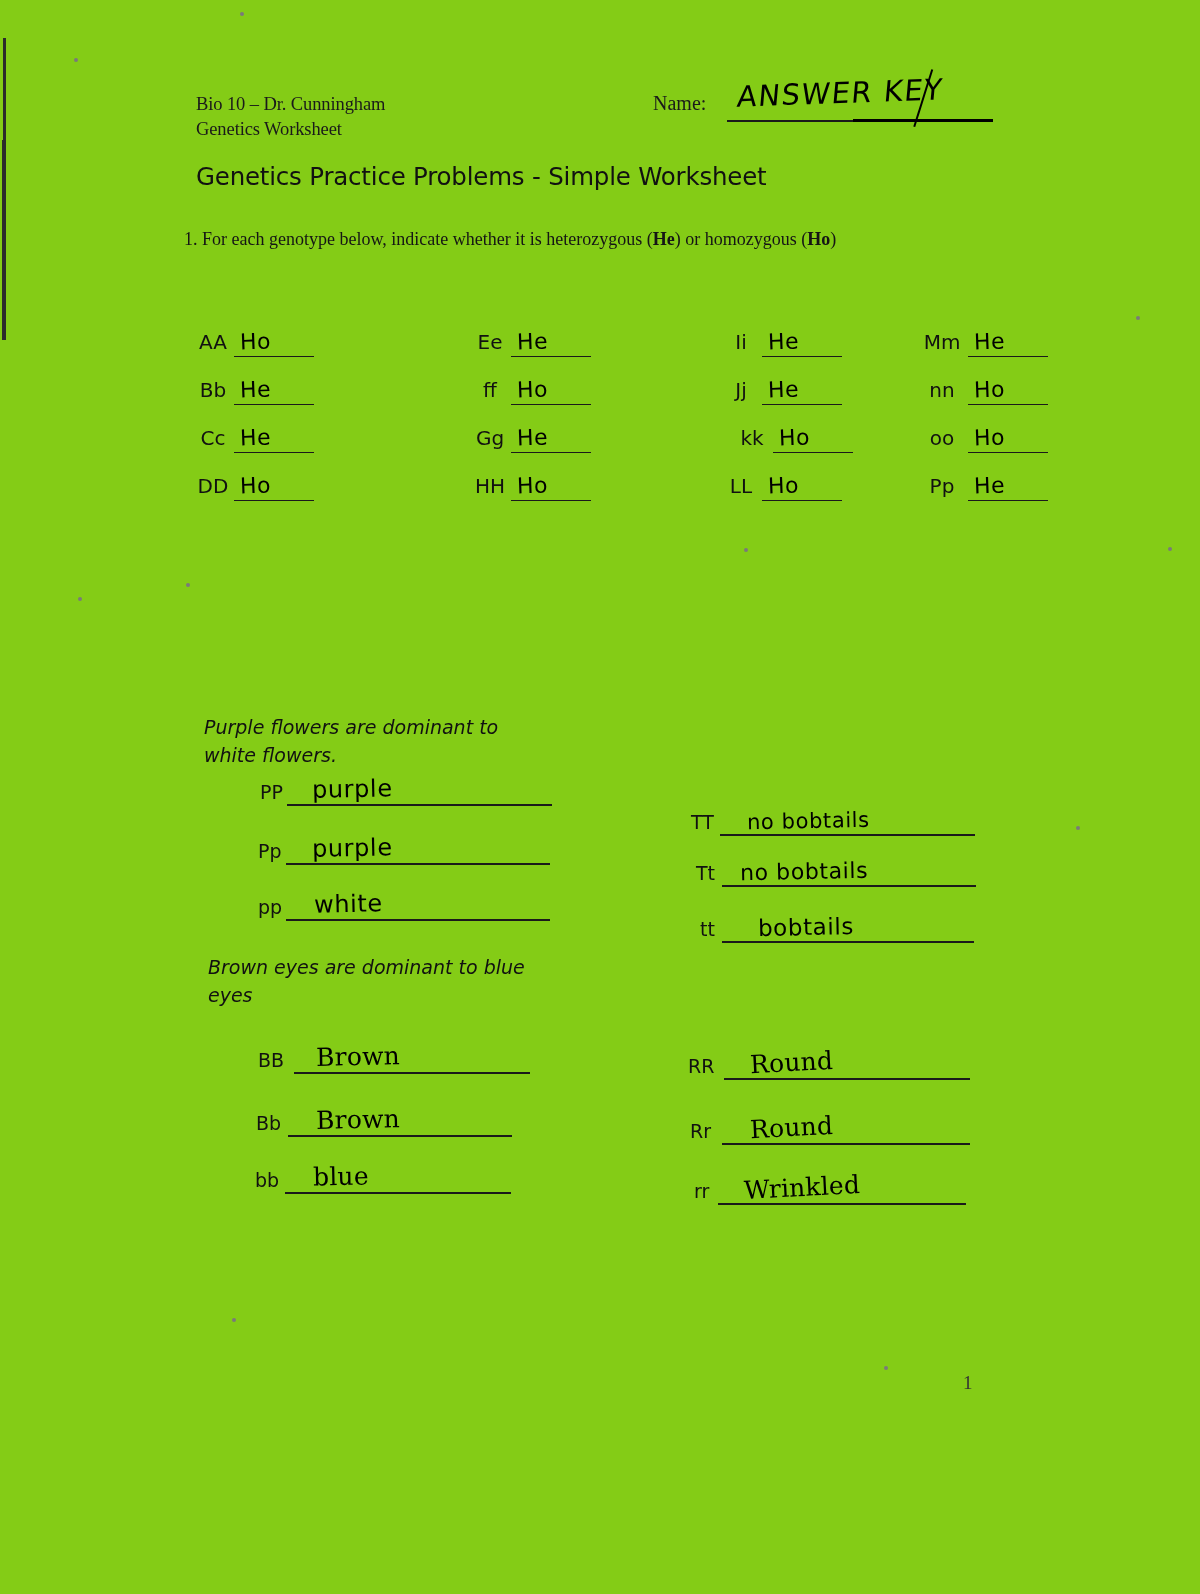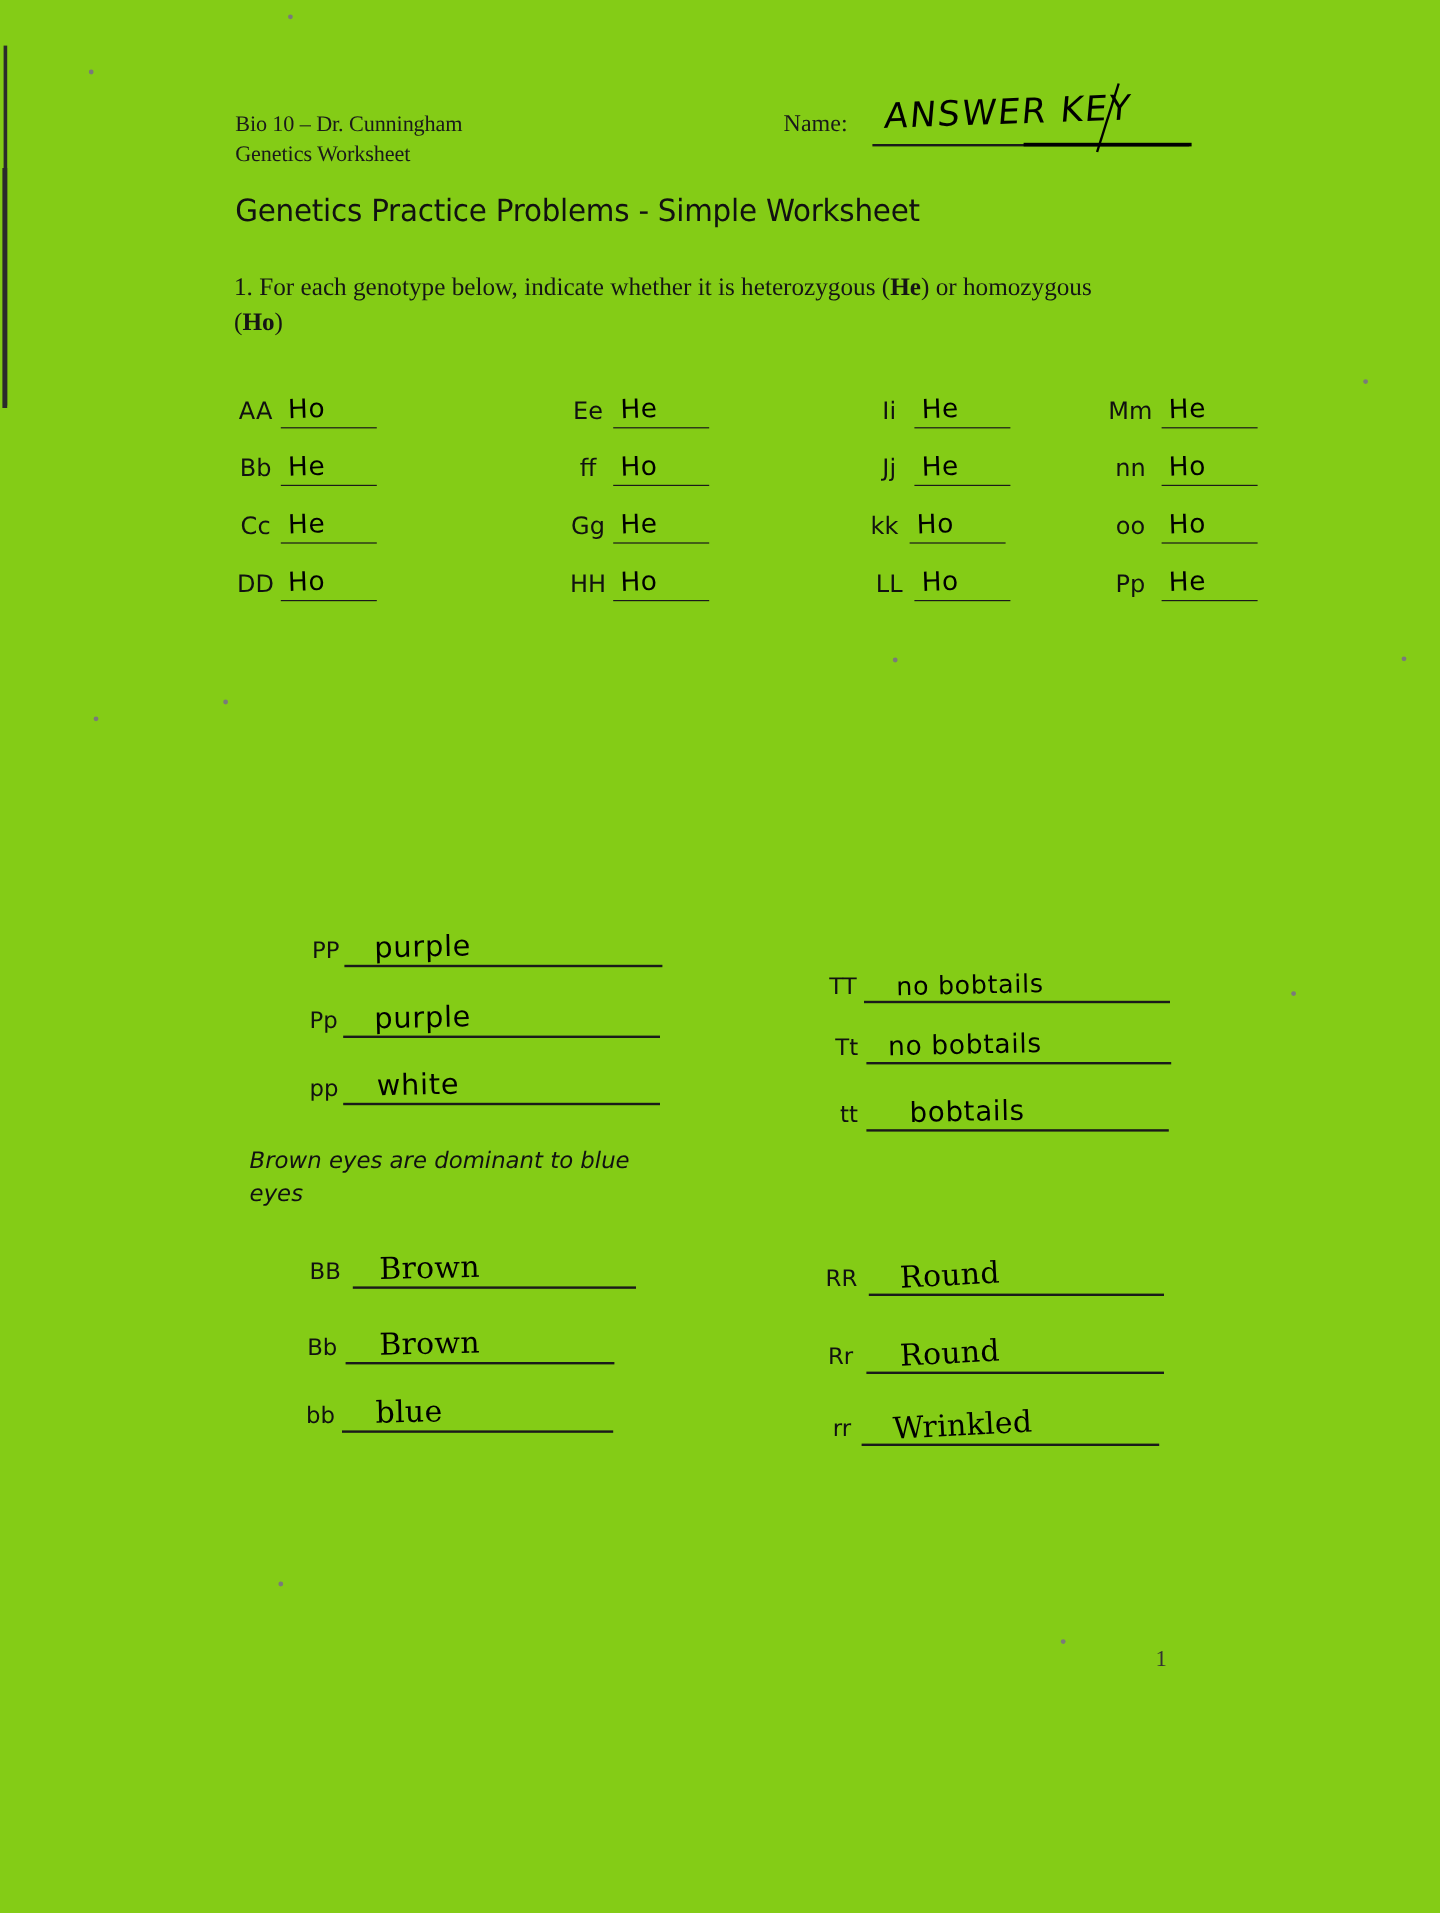--- a/index.html
+++ b/index.html
@@ -99,25 +99,25 @@
     letter-spacing: -0.2px;
     color: #111;
     transform: scaleX(0.96);
     transform-origin: left top;
     white-space: nowrap;
   }
 
   
   .q1-text {
     position: absolute;
-    left: 195px;
+    left: 184px;
     top: 225px;
     width: 740px;
     font-family: "Liberation Serif", serif;
-    font-size: 21px;
+    font-size: 18px;
     line-height: 29px;
     color: #151515;
   }
   .q1-text b { font-weight: bold; }
 
   .genotype-grid {
     position: absolute;
     left: 196px;
     top: 330px;
     width: 870px;
@@ -296,21 +296,21 @@
       </div>
     </div>
 
     <div class="gt-row">
       <div class="gt-cell" style="left:0px;">
         <span class="label">Cc</span><span class="gt-blank"><span class="gt-ans">He</span></span>
       </div>
       <div class="gt-cell" style="left:277px;">
         <span class="label">Gg</span><span class="gt-blank"><span class="gt-ans">He</span></span>
       </div>
-      <div class="gt-cell" style="left:524px;">
+      <div class="gt-cell" style="left:539px;">
         <span class="label">kk</span><span class="gt-blank"><span class="gt-ans">Ho</span></span>
       </div>
       <div class="gt-cell" style="left:724px;">
         <span class="label wide">oo</span><span class="gt-blank"><span class="gt-ans">Ho</span></span>
       </div>
     </div>
 
     <div class="gt-row">
       <div class="gt-cell" style="left:0px;">
         <span class="label">DD</span><span class="gt-blank"><span class="gt-ans">Ho</span></span>
@@ -321,20 +321,21 @@
       <div class="gt-cell" style="left:528px;">
         <span class="label">LL</span><span class="gt-blank"><span class="gt-ans">Ho</span></span>
       </div>
       <div class="gt-cell" style="left:724px;">
         <span class="label wide">Pp</span><span class="gt-blank"><span class="gt-ans">He</span></span>
       </div>
     </div>
   </div>
 
 
+  <div class="trait-prompt" style="left:204px; top:713px; width:352px;">Purple flowers are dominant to white flowers.</div>
 
   <div class="allele-row" style="left:260px; top:776px; width:292px; height:30px;">
     <span class="gene">PP</span>
     <span class="allele-rule" style="left:27px; width:265px;"></span>
     <span class="allele-ans tilt2" style="left:52px;">purple</span>
   </div>
 
   <div class="allele-row" style="left:258px; top:835px; width:292px; height:30px;">
     <span class="gene">Pp</span>
     <span class="allele-rule" style="left:28px; width:264px;"></span>

